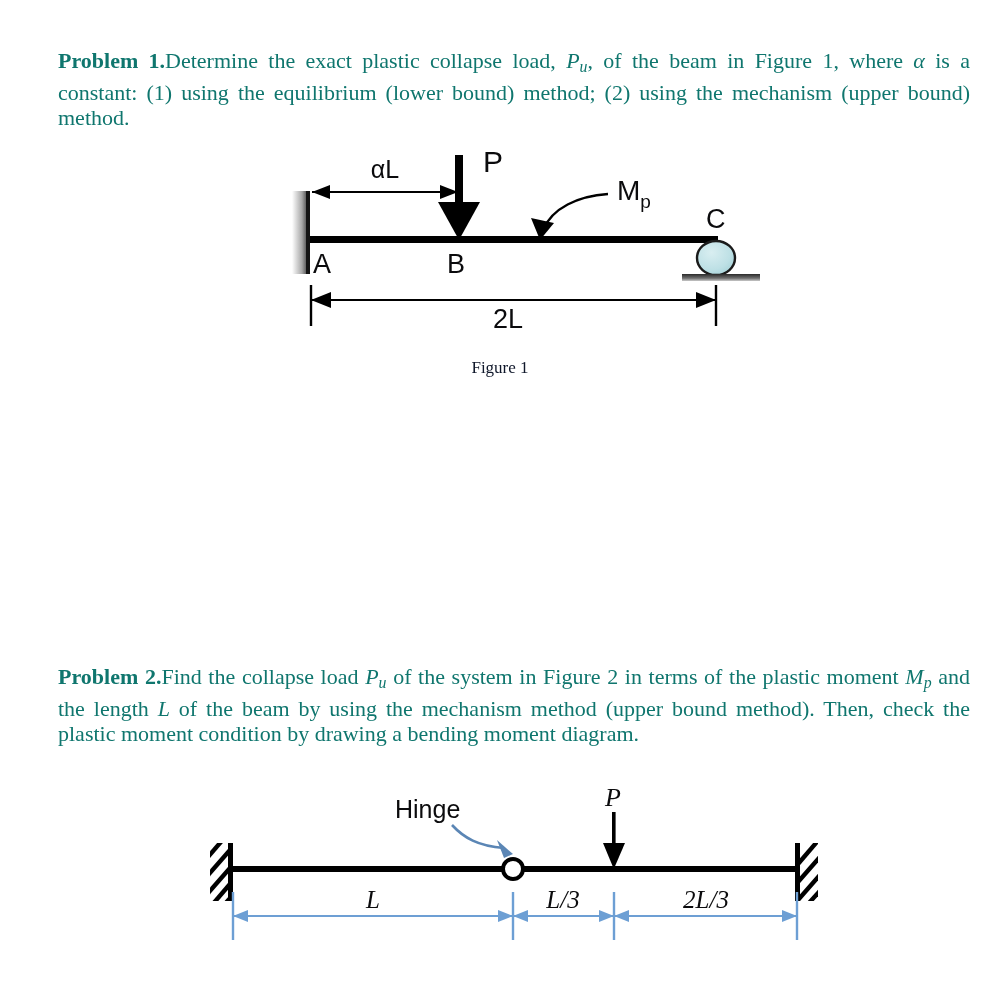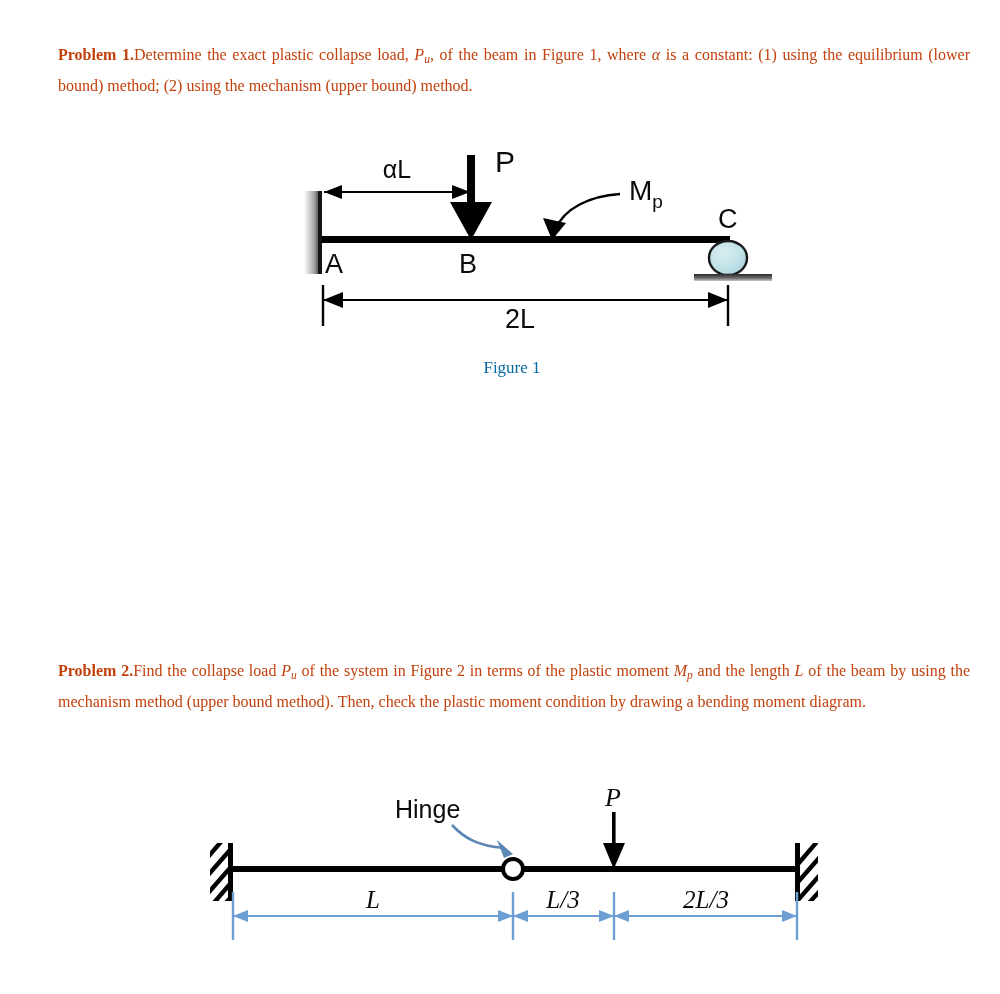--- a/index.html
+++ b/index.html
@@ -20,45 +20,45 @@
     position: absolute;
     inset: 0;
   }
 
   
   .problem {
     position: absolute;
     left: 58px;
     width: 912px;
     font-family: "Liberation Serif", serif;
-    font-size: 16px;
+    font-size: 22px;
     line-height: 25.5px;
     text-align: justify;
     text-justify: inter-word;
-    color: #c2410c;
+    color: #0f766e;
   }
   #problem-1-text { top: 26px; }
   #problem-2-text { top: 642px; }
 
   .problem .lead {
     font-weight: bold;
   }
   .it { font-style: italic; }
   .sub {
     font-size: 0.72em;
     vertical-align: -0.28em;
     font-style: italic;
   }
 
   
   .figure {
     position: absolute;
   }
   #figure-1 {
-    left: 12px;
+    left: 0px;
     top: 130px;
     width: 936px;
     height: 260px;
   }
   #figure-2 {
     left: 0px;
     top: 770px;
     width: 792px;
     height: 200px;
   }
@@ -66,21 +66,21 @@
     display: block;
   }
 
   .fig-caption {
     position: absolute;
     left: 0;
     width: 1000px;
     text-align: center;
     font-family: "Liberation Serif", serif;
     font-size: 17px;
-    color: #0369a1;
+    color: #0f172a;
   }
   #figure-1-caption {
     top: 228px;
   }
 
   
   text.lbl-sans {
     font-family: "Liberation Sans", sans-serif;
     fill: #0b0b0d;
   }

